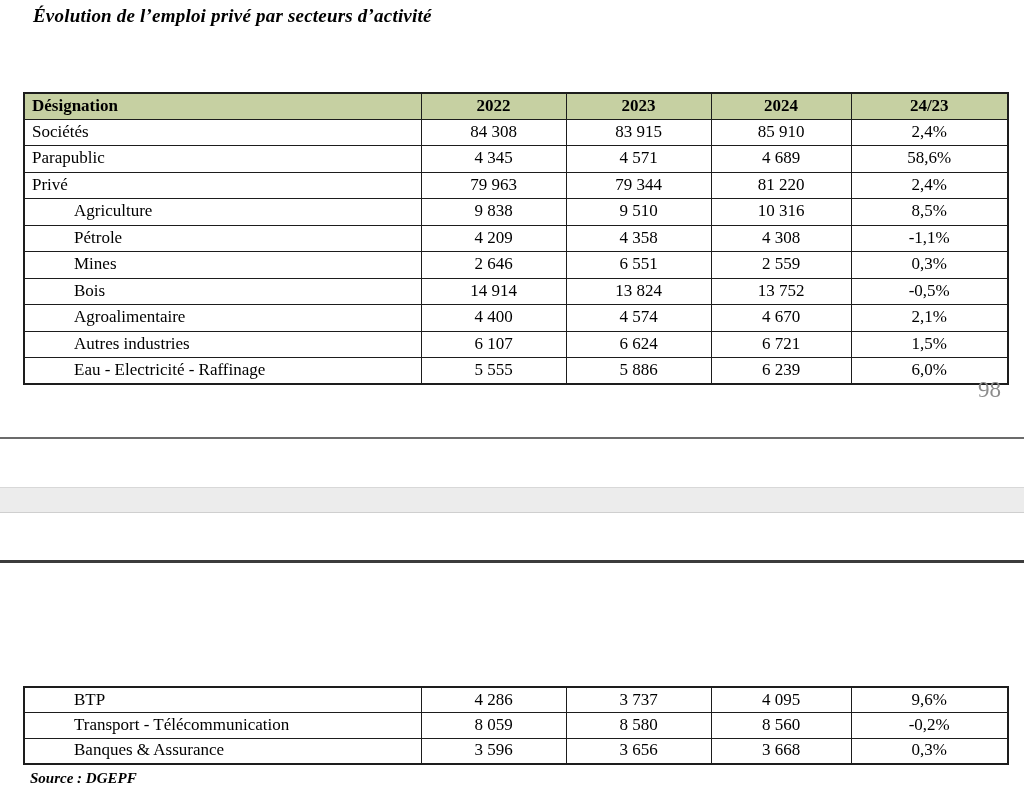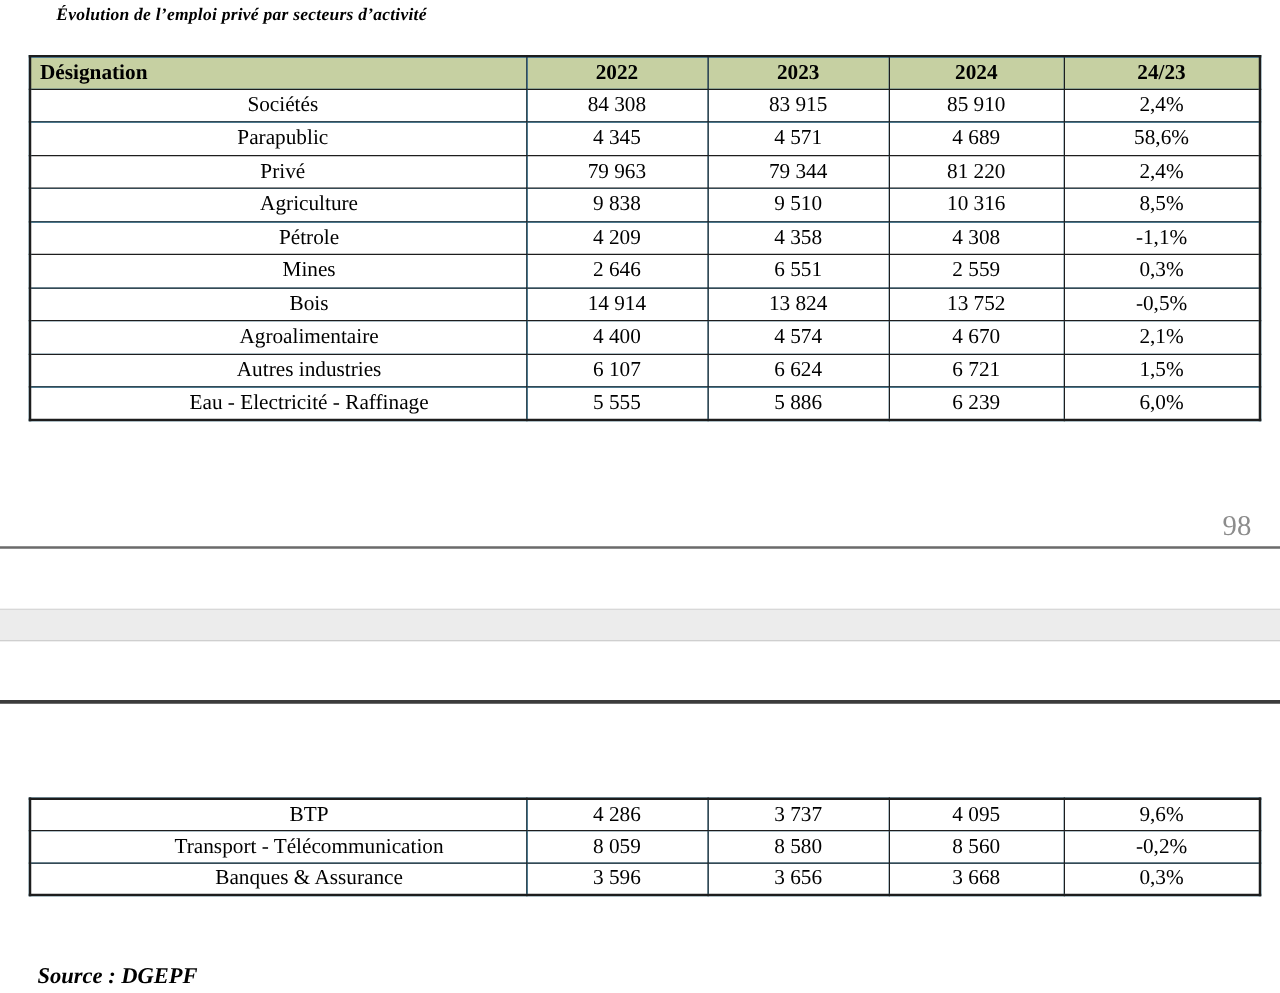--- a/index.html
+++ b/index.html
@@ -2,63 +2,63 @@
 <html><head>
 <meta charset="utf-8">
 <style>
   * { box-sizing: border-box; margin: 0; padding: 0; }
   body { margin: 0; background: #ffffff; font-family: "Liberation Serif", serif; }
   .canvas {
     position: relative; width: 1024px; height: 794px;
     background: #ffffff; overflow: hidden;
   }
   .doc-title {
-    position: absolute; left: 45px; top: 5px;
-    font-size: 14px; font-weight: bold; font-style: italic;
+    position: absolute; left: 33px; top: 5px;
+    font-size: 19px; font-weight: bold; font-style: italic;
     color: #000; letter-spacing: 0.2px;
   }
   table.doc-table {
     position: absolute; border-collapse: collapse; table-layout: fixed;
-    background: #7dd3fc; border: 2px solid #1d1d1d;
+    background: #a21caf; border: 2px solid #1d1d1d; margin-top: 48px;
   }
   #table-top  { left: 23px; top: 44px;  width: 984px; }
   #table-bottom { left: 23px; top: 638px; width: 984px; }
   .doc-table th, .doc-table td {
     border: 1.5px solid #1d1d1d;
     font-size: 17px; line-height: 1.1;
     white-space: nowrap; overflow: hidden;
     vertical-align: middle; text-align: center;
     color: #000;
   }
   .doc-table th { background: #c6d0a2; font-weight: bold; height: 26px; }
   .doc-table td { height: 26.5px; background: #fff; }
   #table-bottom td { height: 25.5px; }
   th.h-label { text-align: left; padding-left: 7px; }
-  td.label { text-align: center; padding-left: 7px; }
+  td.label { text-align: left; padding-left: 7px; }
   td.label.indent { padding-left: 49px; }
   .page-number {
-    position: absolute; left: 0; top: 408px; width: 1001px;
+    position: absolute; left: 0; top: 377px; width: 1001px;
     text-align: right; font-size: 23px; color: #8c8c8c;
   }
   .sep-line-1 {
     position: absolute; left: 0; top: 437px; width: 1024px; height: 2px;
     background: #6b6b6b;
   }
   .sep-band {
     position: absolute; left: 0; top: 487px; width: 1024px; height: 26px;
     background: #ececec;
     border-top: 1px solid #d8d8d8; border-bottom: 1px solid #cfcfcf;
   }
   .sep-line-2 {
     position: absolute; left: 0; top: 560px; width: 1024px; height: 2.5px;
     background: #3c3c3c;
   }
   .source-note {
     position: absolute; left: 30px; top: 770px;
-    font-size: 18px; font-weight: bold; font-style: italic; color: #000;
+    font-size: 15px; font-weight: bold; font-style: italic; color: #000;
   }
 </style>
 </head>
 <body>
 
 <div class="canvas">
 
   <div class="doc-title">Évolution de l’emploi privé par secteurs d’activité</div>
 
   <table class="doc-table" id="table-top">

